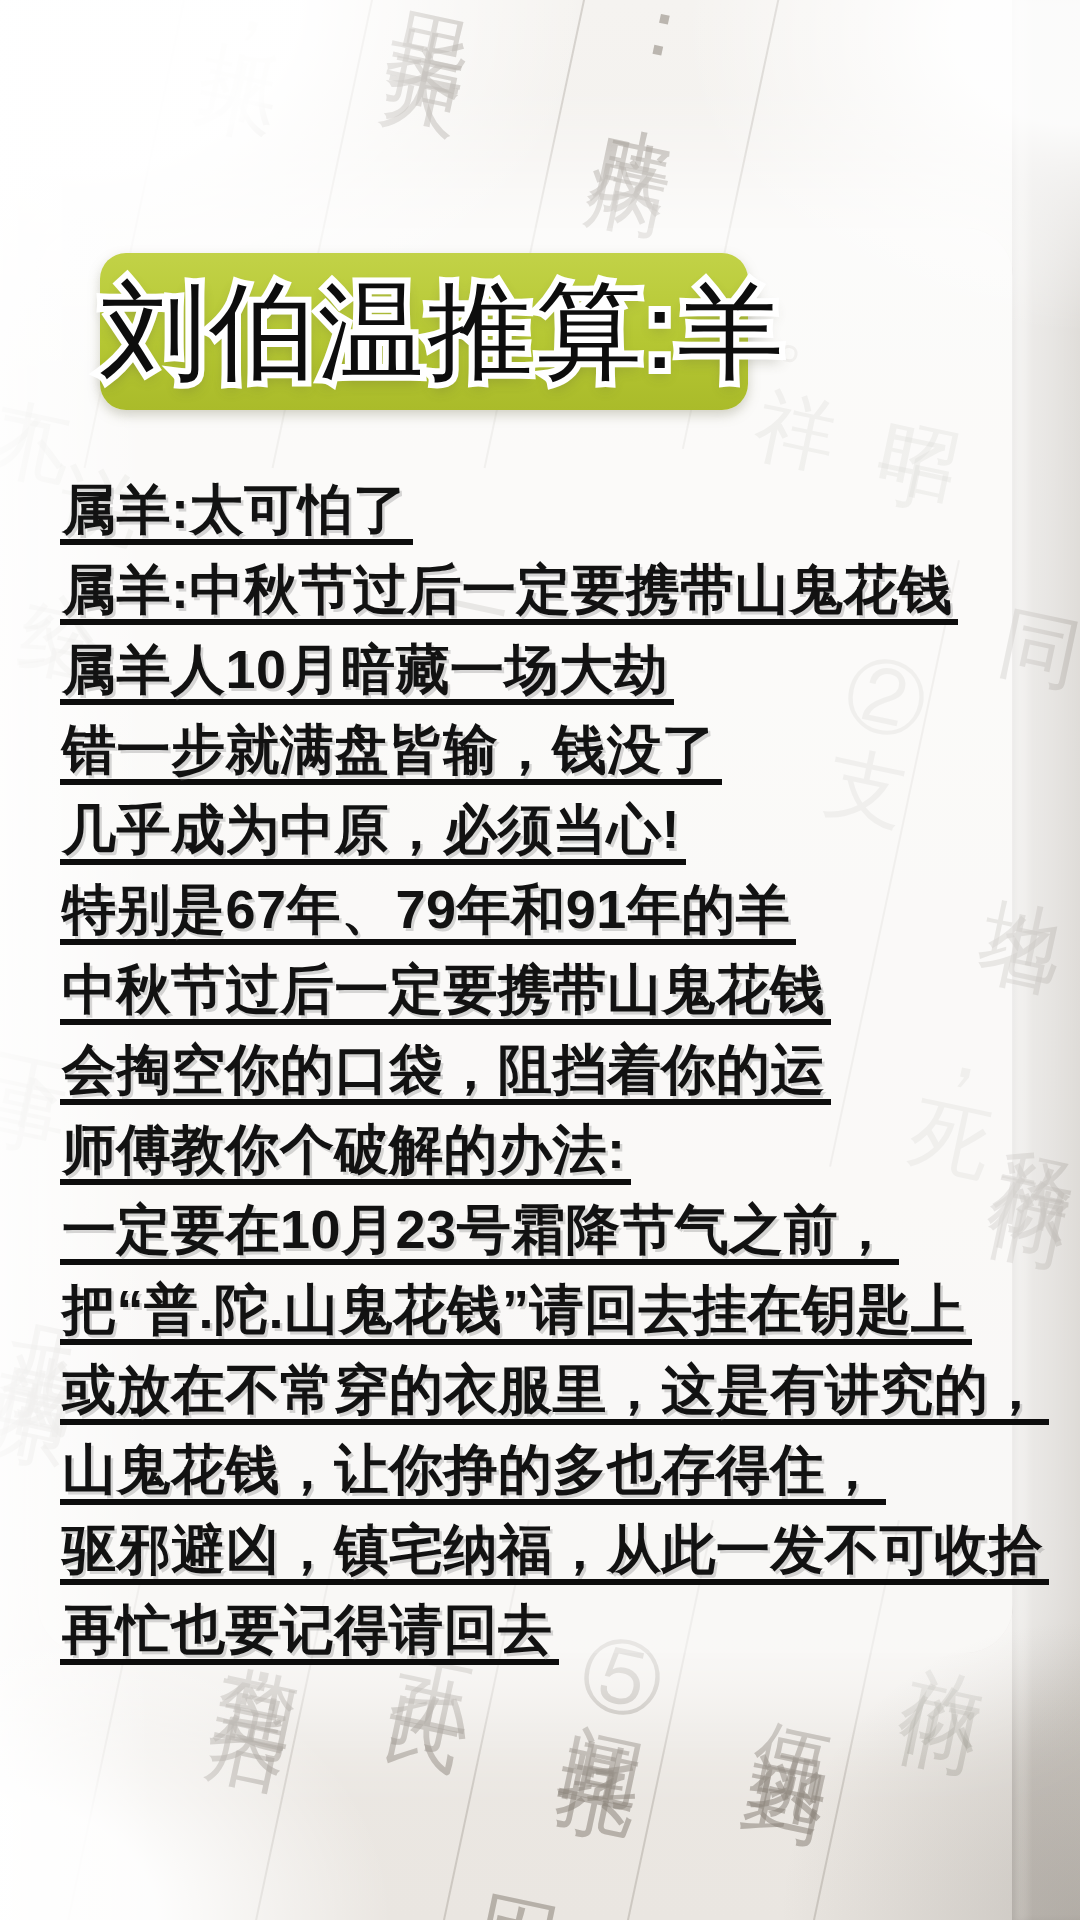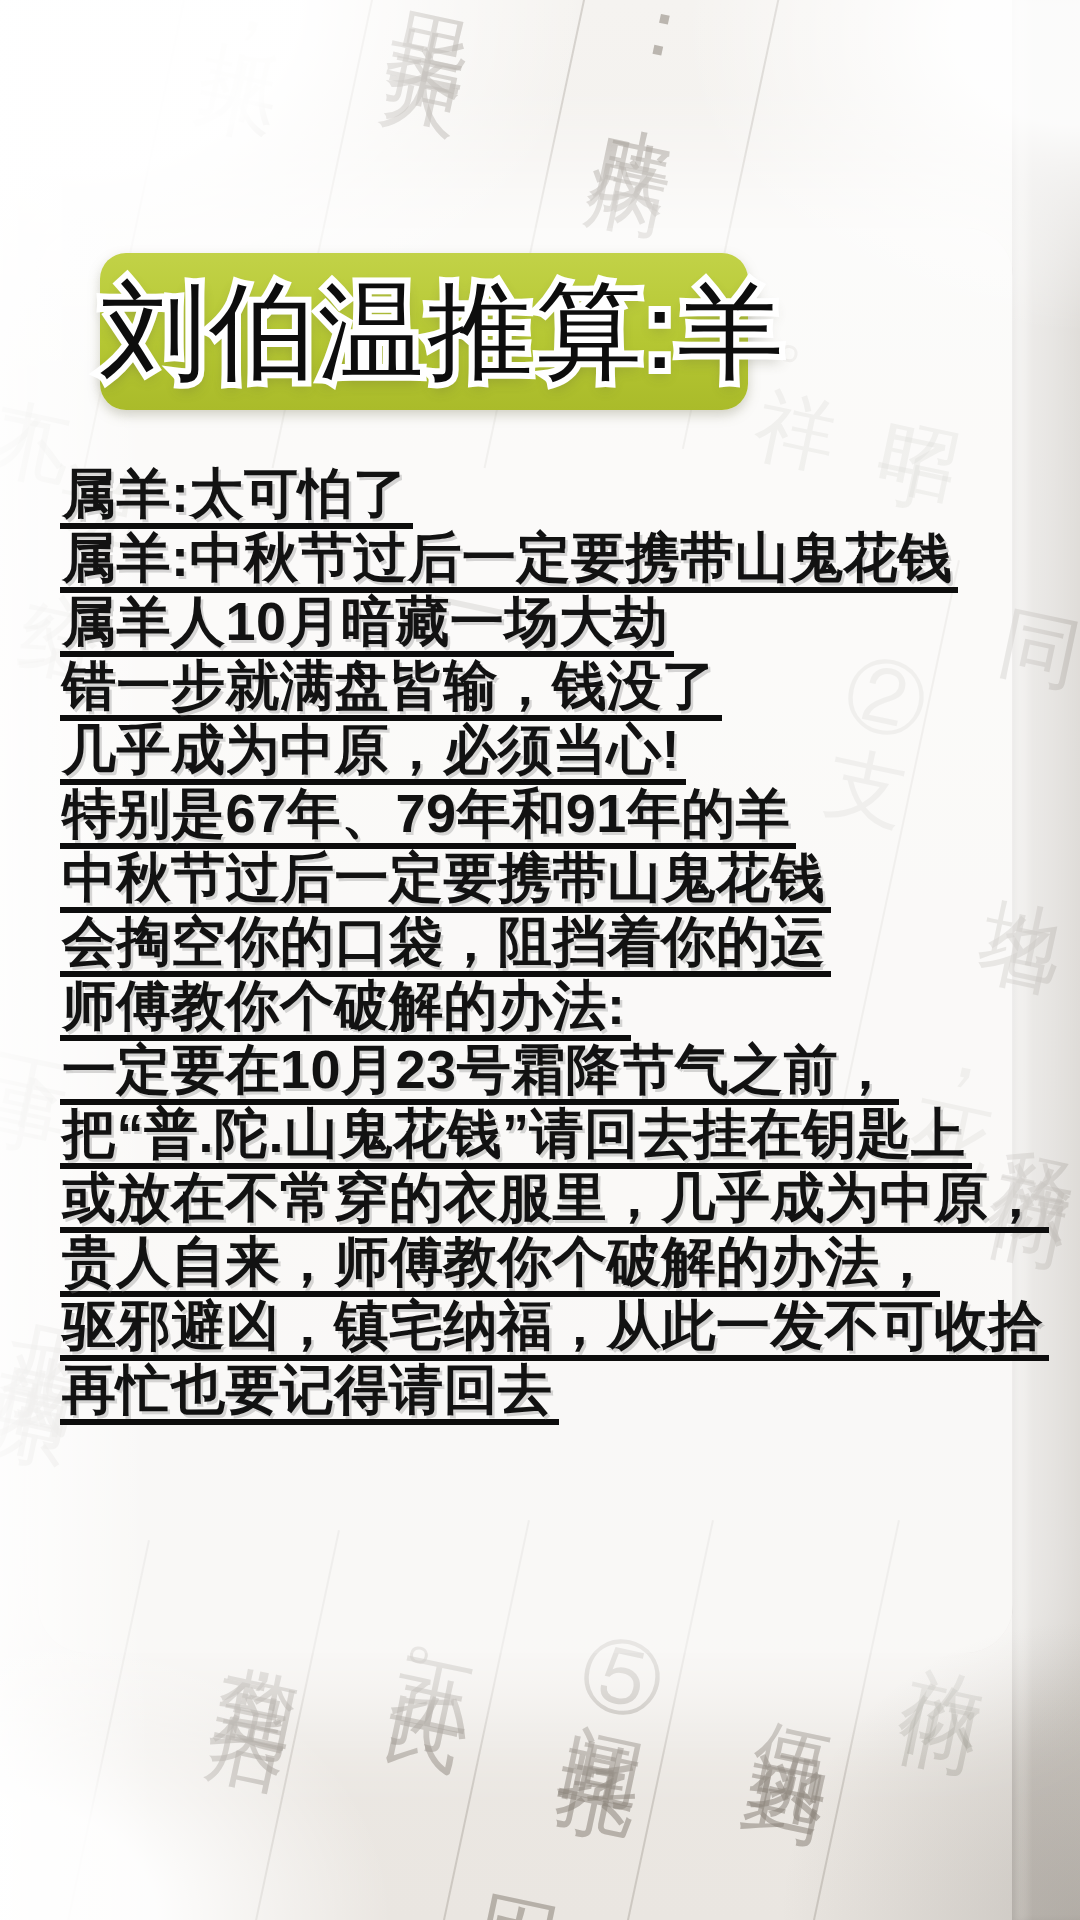--- a/index.html
+++ b/index.html
@@ -70,20 +70,21 @@
   .body-block{position:absolute;left:62px;top:466px;}
   .bline{display:block;margin-bottom:1px;white-space:nowrap;}
   .bline > span{
     display:inline-block;
     font-size:54px;font-weight:900;line-height:1.0;
     color:#121212;
     padding:0 6px 3px 2px;margin-left:-2px;
     border-bottom:6px solid #0d0d0d;
     text-shadow:2.5px 2.5px 0 rgba(135,135,135,.32);
     letter-spacing:0.5px;
+    margin-top:16px;
   }
 </style>
 </head>
 <body>
 
 <div class="stage">
 
   <div class="right-band"></div>
 
   <div>
@@ -139,19 +140,19 @@
     <div class="bline"><span>属羊:中秋节过后一定要携带山鬼花钱</span></div>
     <div class="bline"><span>属羊人10月暗藏一场大劫</span></div>
     <div class="bline"><span>错一步就满盘皆输，钱没了</span></div>
     <div class="bline"><span>几乎成为中原，必须当心!</span></div>
     <div class="bline"><span>特别是67年、79年和91年的羊</span></div>
     <div class="bline"><span>中秋节过后一定要携带山鬼花钱</span></div>
     <div class="bline"><span>会掏空你的口袋，阻挡着你的运</span></div>
     <div class="bline"><span>师傅教你个破解的办法:</span></div>
     <div class="bline"><span>一定要在10月23号霜降节气之前，</span></div>
     <div class="bline"><span>把“普.陀.山鬼花钱”请回去挂在钥匙上</span></div>
-    <div class="bline"><span>或放在不常穿的衣服里，几乎成为中原，</span></div>
-    <div class="bline"><span>贵人自来，师傅教你个破解的办法，</span></div>
+    <div class="bline"><span>或放在不常穿的衣服里，这是有讲究的，</span></div>
+    <div class="bline"><span>山鬼花钱，让你挣的多也存得住，</span></div>
     <div class="bline"><span>驱邪避凶，镇宅纳福，从此一发不可收拾</span></div>
     <div class="bline"><span>再忙也要记得请回去</span></div>
   </div>
 
 </div>
 
 </body></html>

